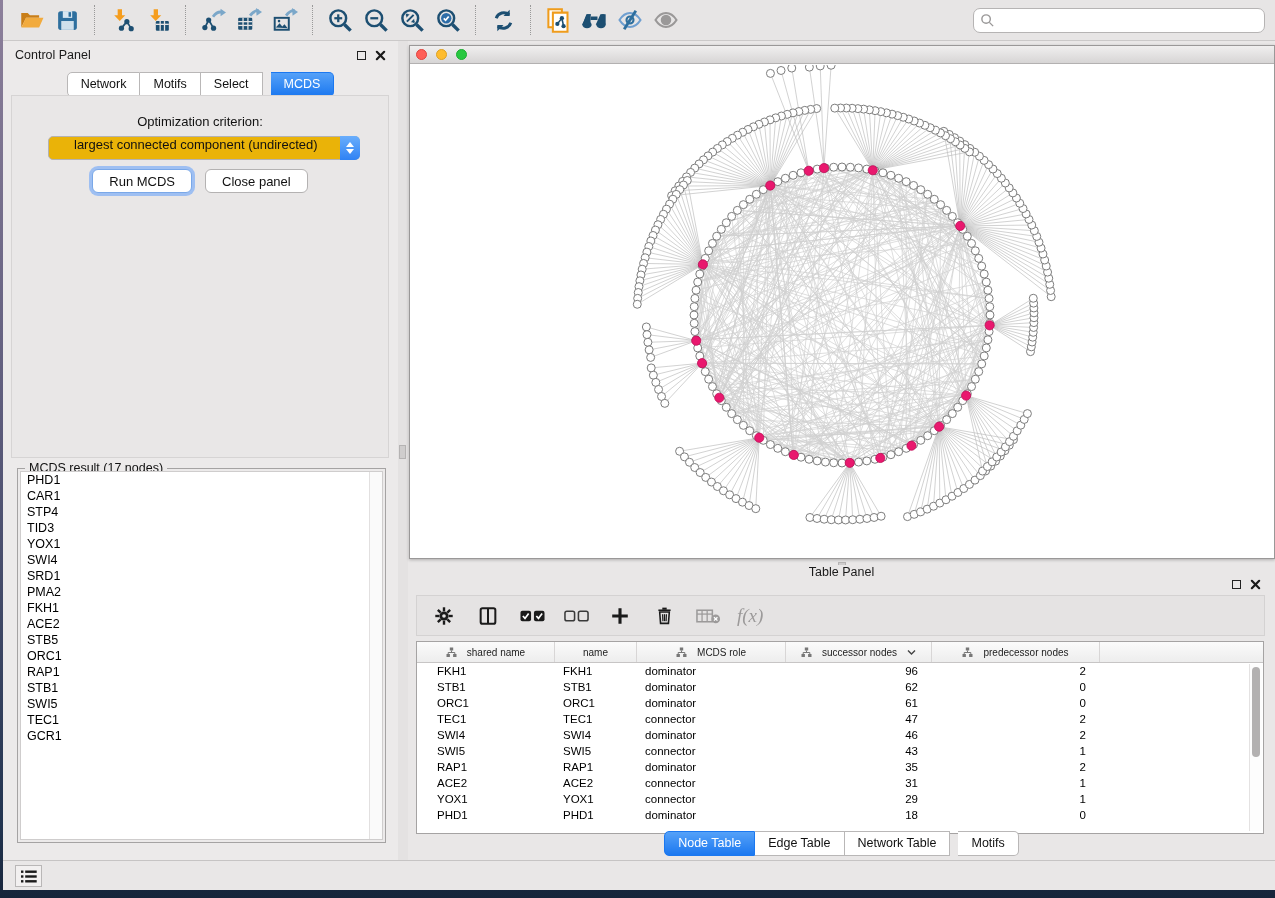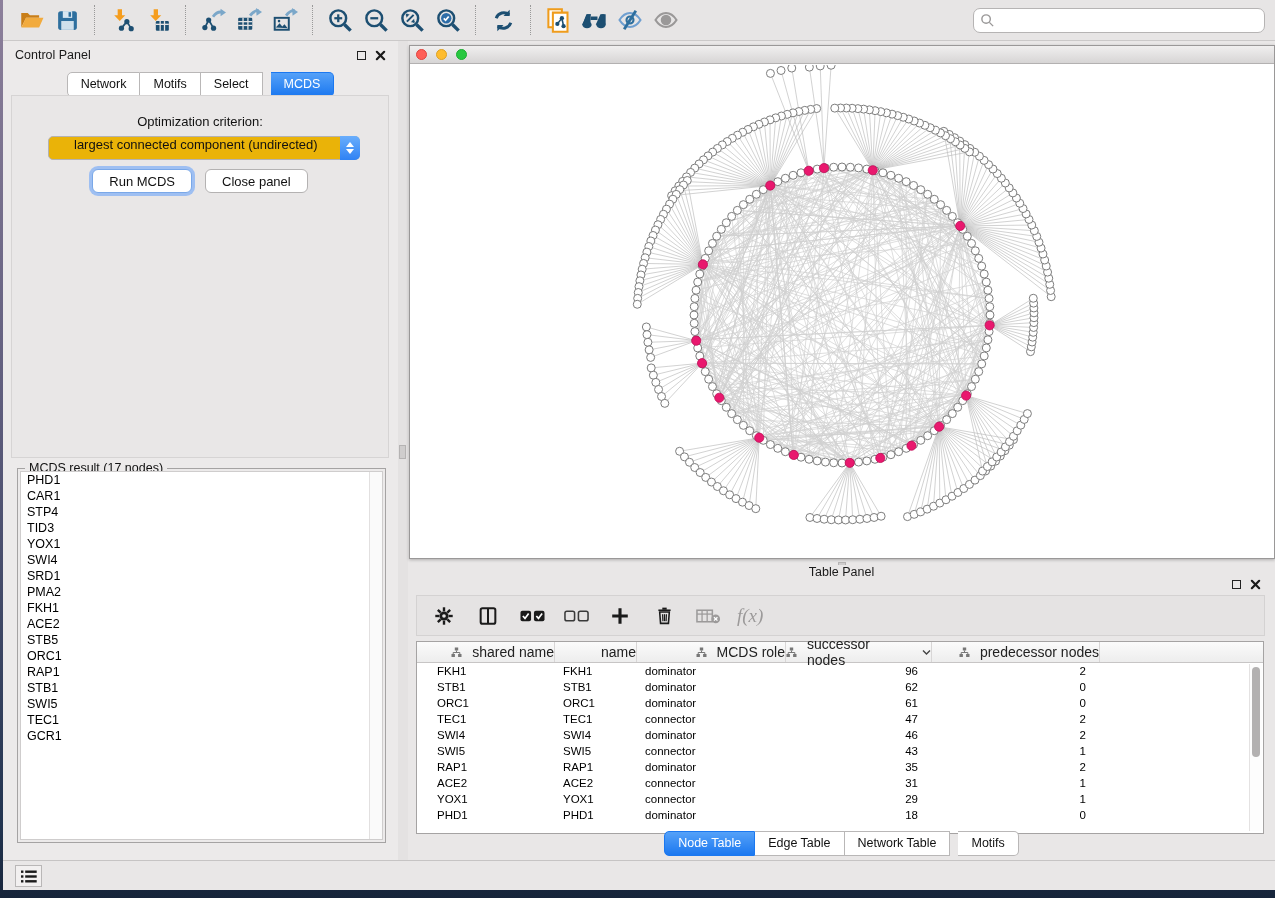--- a/index.html
+++ b/index.html
@@ -63,21 +63,21 @@
 
   
   .table-panel{position:absolute;left:0;right:0;top:524px;bottom:0;background:#e9e7e7;}
   .tp-header{height:28px;display:flex;align-items:center;padding:0 14px;font-size:12.5px;color:#1a1a1a;flex-direction:column;}
   .tp-toolbar{position:absolute;left:8px;right:10px;top:30px;height:41px;background:#e5e3e3;
     border:1px solid #d4d2d2;display:flex;align-items:center;gap:14px;padding:0 12px;}
   .tp-tbtn{width:30px;height:30px;display:flex;align-items:center;justify-content:center;}
   .fx{font-family:"Liberation Serif","DejaVu Serif",serif;font-style:italic;font-size:19px;color:#9c9a9a;}
   .ntable{position:absolute;left:8px;right:11px;top:76px;height:193px;background:#fff;border:1px solid #a5a3a3;}
   .thead{display:flex;height:21px;background:linear-gradient(180deg,#fbfbfb,#ededed);border-bottom:1px solid #c7c5c5;}
-  .th{display:flex;align-items:center;justify-content:flex-end;gap:10px;font-size:14px;color:#222;
+  .th{display:flex;align-items:center;justify-content:center;gap:10px;font-size:10px;color:#222;
     border-right:1px solid #d8d6d6;height:100%;}
   .trow{display:flex;height:16px;align-items:center;}
   .td{font-size:11.5px;color:#000;white-space:nowrap;overflow:hidden;}
   .td.num{text-align:right;}
   .tbl-scroll{position:absolute;top:22px;bottom:2px;right:1px;width:13px;background:#fdfdfd;border-left:1px solid #e4e2e2;}
   .tbl-thumb{position:absolute;left:2px;top:3px;width:8px;height:90px;background:#b3b1b1;border-radius:5px;}
   .table-tabs{position:absolute;left:0;right:0;top:266px;display:flex;justify-content:center;}
 
   
   .status-bar{position:absolute;left:0;right:0;bottom:0;height:30px;background:#e9e7e7;border-top:1px solid #c6c4c4;}

